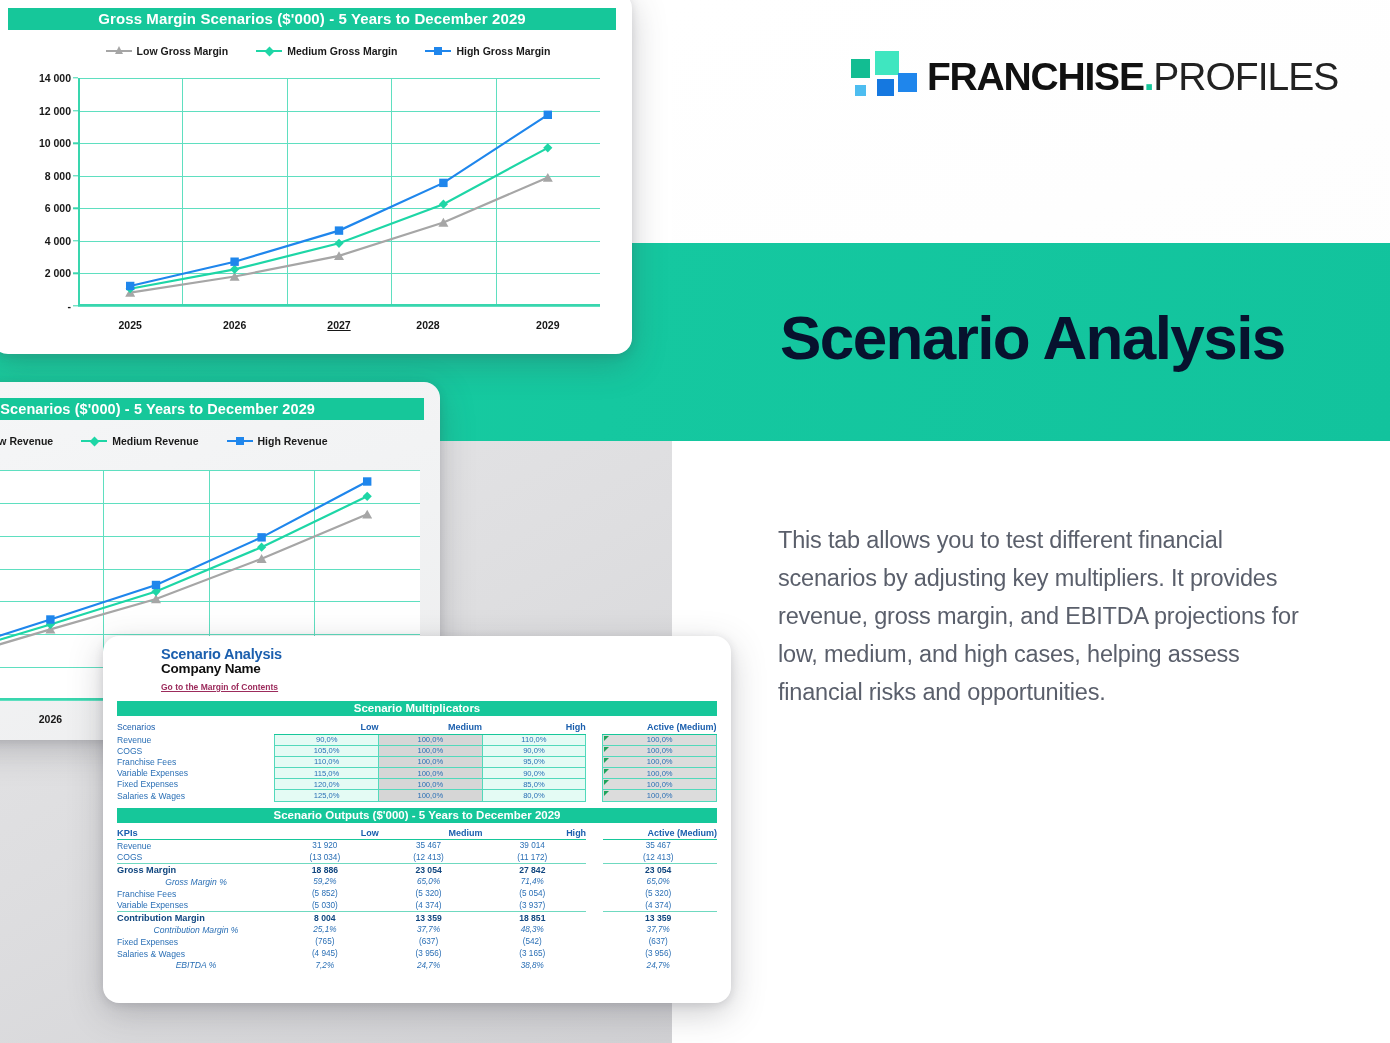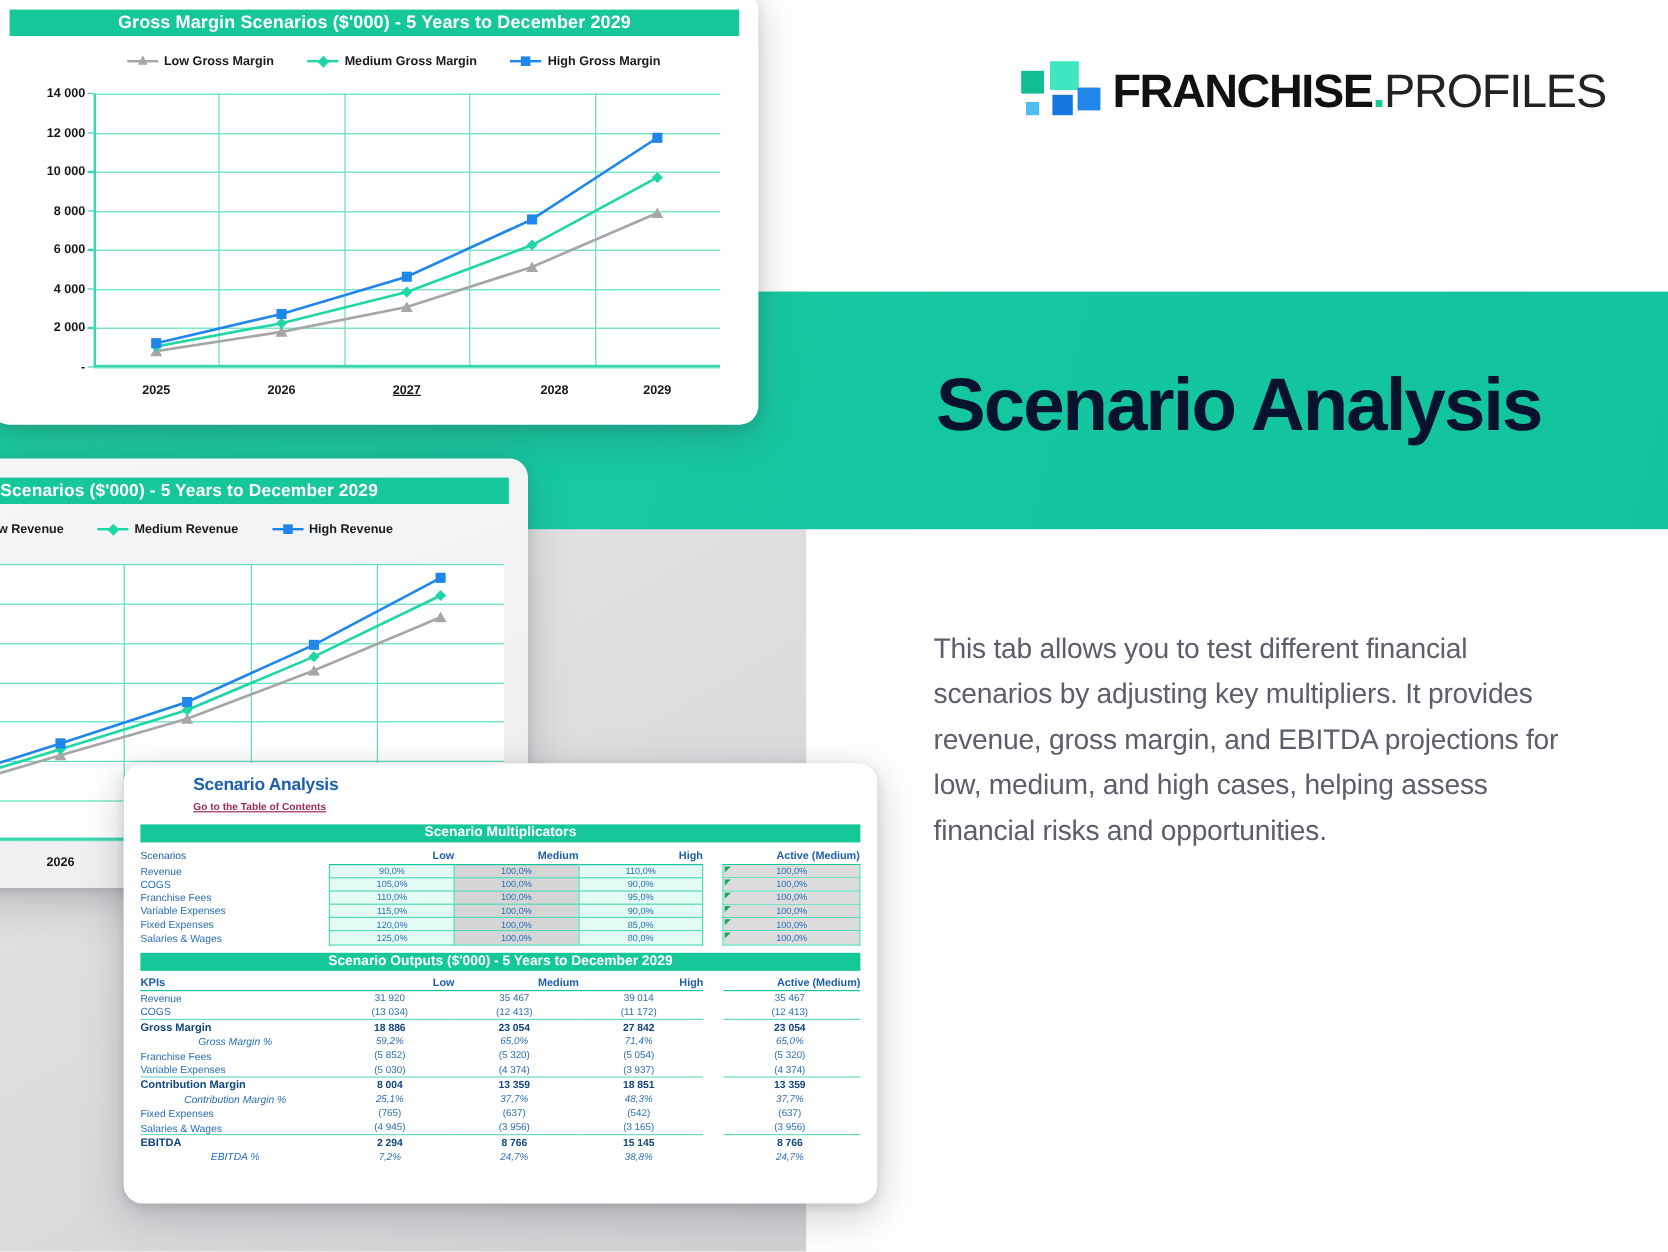--- a/index.html
+++ b/index.html
@@ -226,21 +226,21 @@
       <div class="ytickmark" style="top: 0px;"></div>
       <div class="gl-v" style="left: 104.4px;"></div>
       <div class="gl-v" style="left: 208.8px;"></div>
       <div class="gl-v" style="left: 313.2px;"></div>
       <div class="gl-v" style="left: 417.6px;"></div>
       <div class="axis-left"></div>
       <div class="axis-bottom"></div>
       <div class="xtick" style="left: 52.2px;">2025</div>
       <div class="xtick" style="left: 156.6px;">2026</div>
       <div class="xtick" style="left: 261px; text-decoration: underline;">2027</div>
-      <div class="xtick" style="left: 384px;">2028</div>
+      <div class="xtick" style="left: 350px;">2028</div>
       <div class="xtick" style="left: 469.8px;">2029</div>
       <svg class="series-svg" width="522" height="228">
         <polyline points="52.2,214.6457142857143 156.60000000000002,198.52285714285713 261,177.84 365.40000000000003,144.45428571428573 469.8,99.50571428571428" fill="none" stroke="#a6a6a6" stroke-width="2.2"></polyline>
         <polygon points="47.2,218.84571428571428 57.2,218.84571428571428 52.2,210.0457142857143" fill="#a6a6a6"></polygon>
         <polygon points="151.60000000000002,202.72285714285712 161.60000000000002,202.72285714285712 156.60000000000002,193.92285714285714" fill="#a6a6a6"></polygon>
         <polygon points="256,182.04 266,182.04 261,173.24" fill="#a6a6a6"></polygon>
         <polygon points="360.40000000000003,148.65428571428572 370.40000000000003,148.65428571428572 365.40000000000003,139.85428571428574" fill="#a6a6a6"></polygon>
         <polygon points="464.8,103.70571428571428 474.8,103.70571428571428 469.8,94.90571428571428" fill="#a6a6a6"></polygon>
         <polyline points="52.2,210.73714285714286 156.60000000000002,191.35714285714286 261,165.3 365.40000000000003,126.21428571428571 469.8,69.86571428571426" fill="none" stroke="#1ed6a6" stroke-width="2.2"></polyline>
         <polygon points="52.2,206.13714285714286 56.800000000000004,210.73714285714286 52.2,215.33714285714285 47.6,210.73714285714286" fill="#1ed6a6"></polygon>
@@ -315,21 +315,22 @@
         <rect x="365.4" y="63.15714285714286" width="8.4" height="8.4" fill="#1f86ec"></rect>
         <rect x="471" y="7.3" width="8.4" height="8.4" fill="#1f86ec"></rect>
       </svg>
     </div>
 </div>
 
 <div class="card card-sheet">
   <div class="sheet">
 
     <div class="sheet-title">Scenario Analysis</div>
-    <div><a class="sheet-link" href="#">Go to the Table of Contents</a></div>
+    <div class="sheet-company">Company Name</div>
+    <div><a class="sheet-link" href="#">Go to the Margin of Contents</a></div>
 
     <div class="band" style="margin-left:-44px; width:calc(100% + 44px);">Scenario Multiplicators</div>
 
     <table class="grid" style="margin-left:-44px; width:calc(100% + 44px); margin-top:3px;">
       <colgroup>
         <col class="col-lbl">
           <col class="col-v">
           <col class="col-v">
           <col class="col-v">
           <col class="col-gap">
@@ -492,28 +493,20 @@
             <td class="o-val">(637)</td>
           </tr>
           <tr>
             <td class="o-lbl">Salaries &amp; Wages</td>
             <td class="o-val">(4 945)</td>
             <td class="o-val">(3 956)</td>
             <td class="o-val">(3 165)</td>
             <td class="col-gap"></td>
             <td class="o-val">(3 956)</td>
           </tr>
-          <tr class="rule-top">
-            <td class="o-lbl b">EBITDA</td>
-            <td class="o-val b">2 294</td>
-            <td class="o-val b">8 766</td>
-            <td class="o-val b">15 145</td>
-            <td class="col-gap"></td>
-            <td class="o-val b">8 766</td>
-          </tr>
           <tr>
             <td class="o-lbl i">EBITDA %</td>
             <td class="o-val i">7,2%</td>
             <td class="o-val i">24,7%</td>
             <td class="o-val i">38,8%</td>
             <td class="col-gap"></td>
             <td class="o-val i">24,7%</td>
           </tr>
         </tbody>
     </table>

